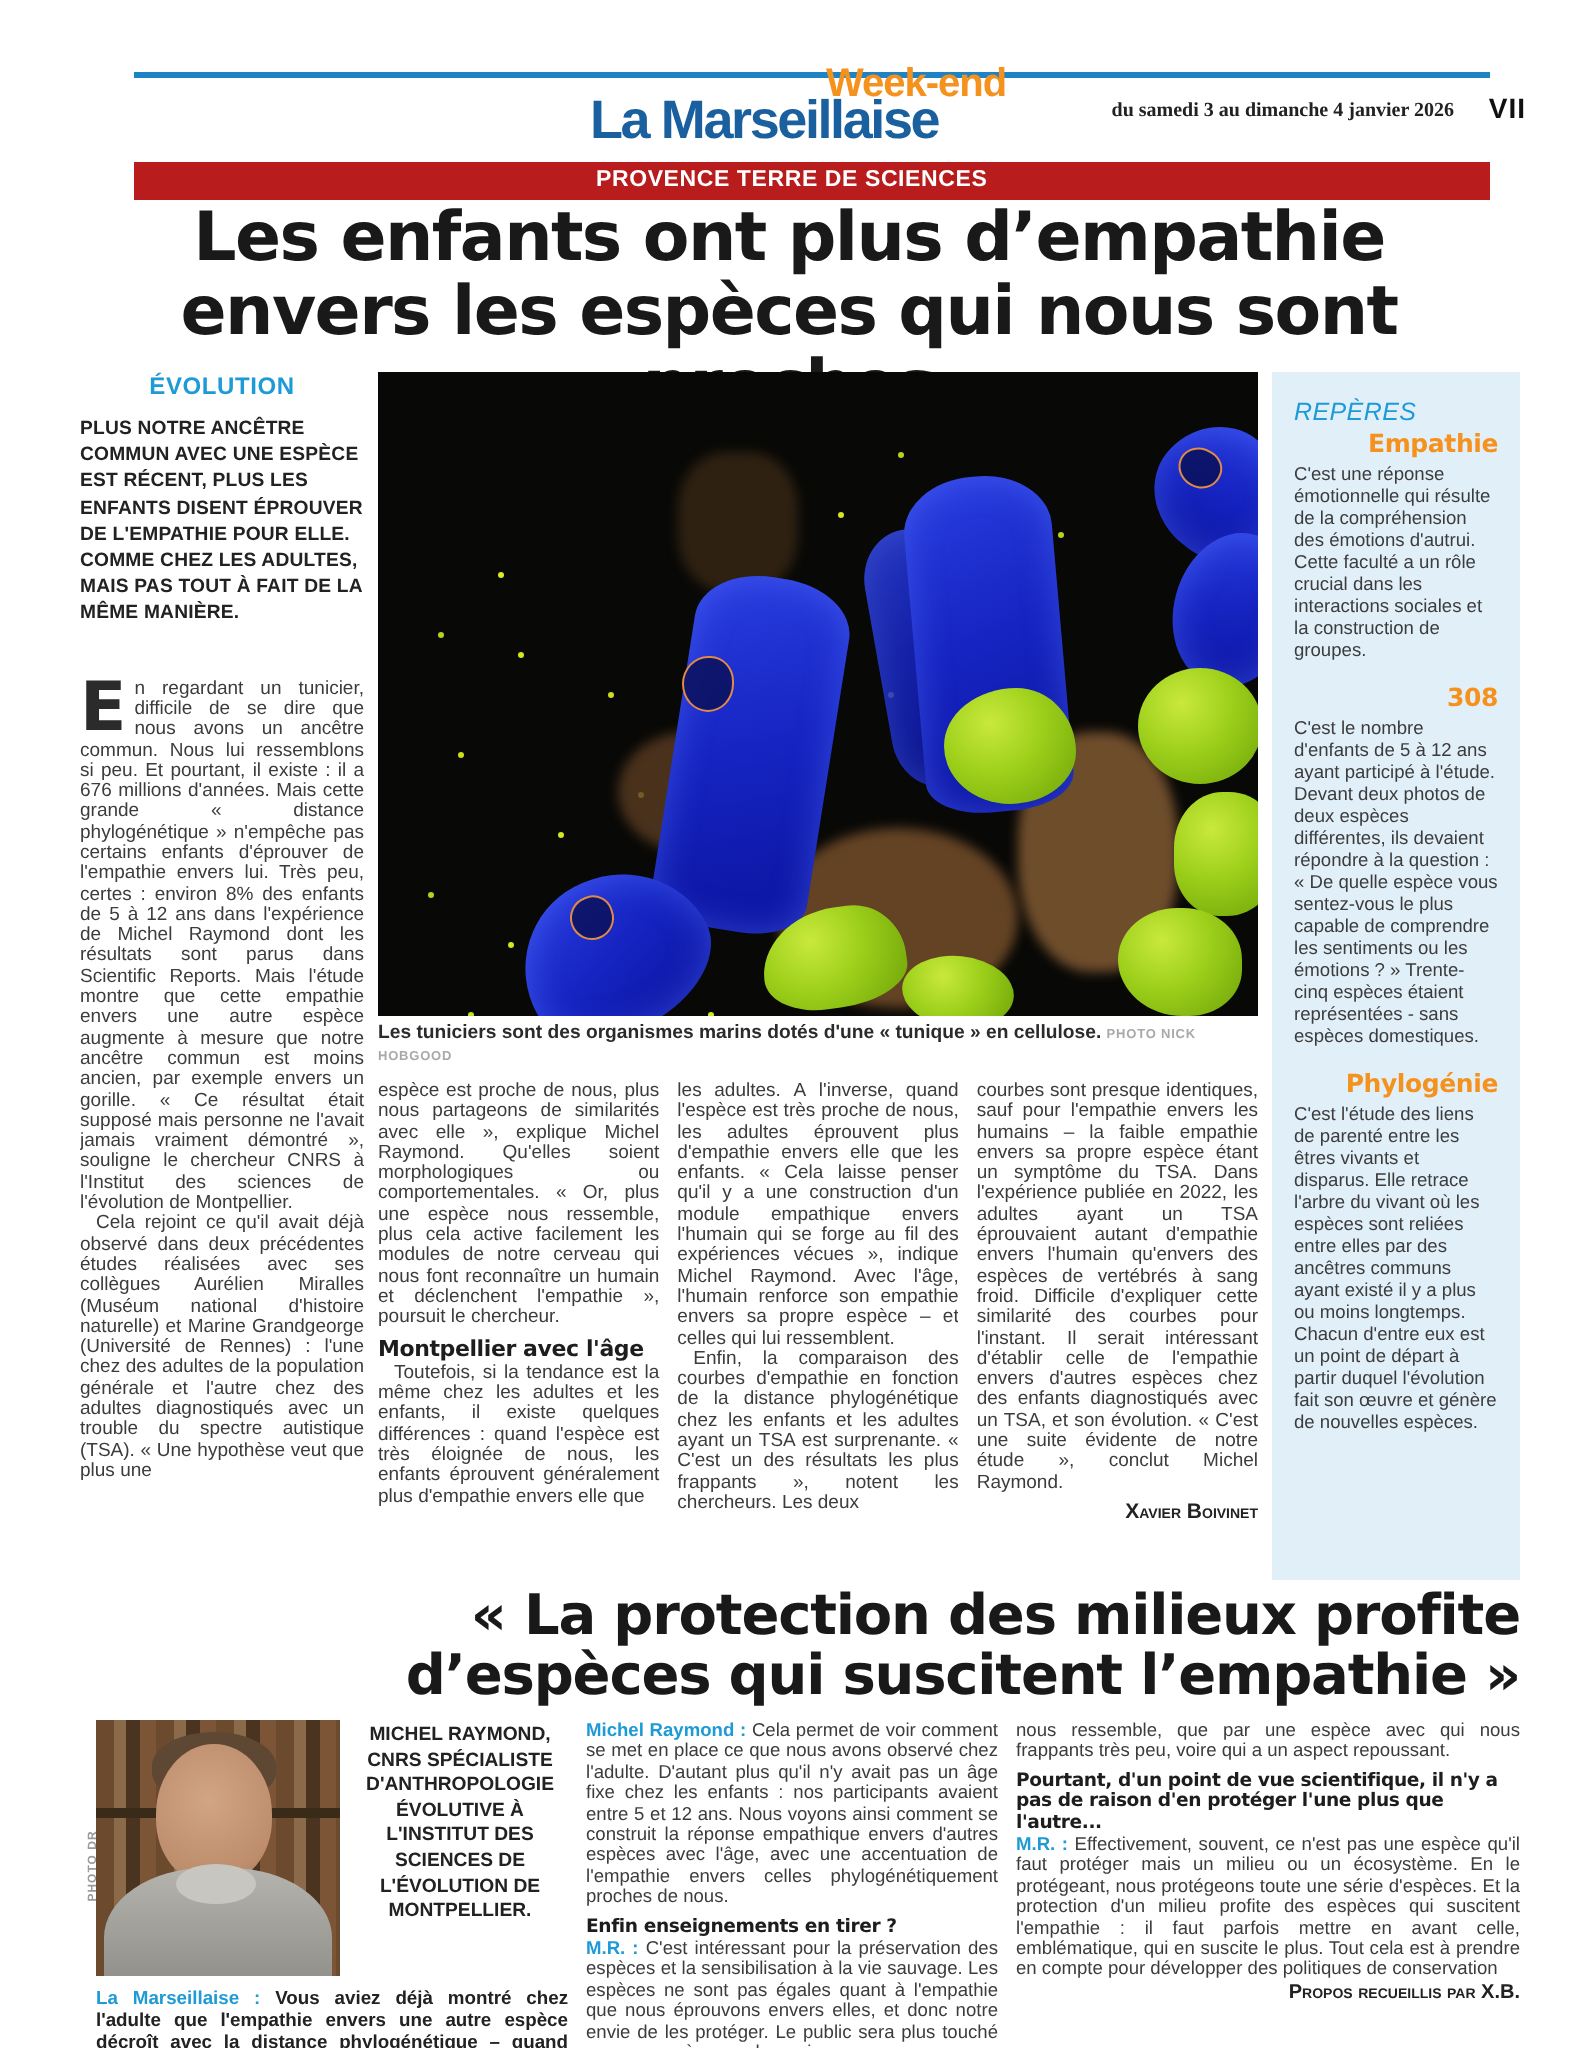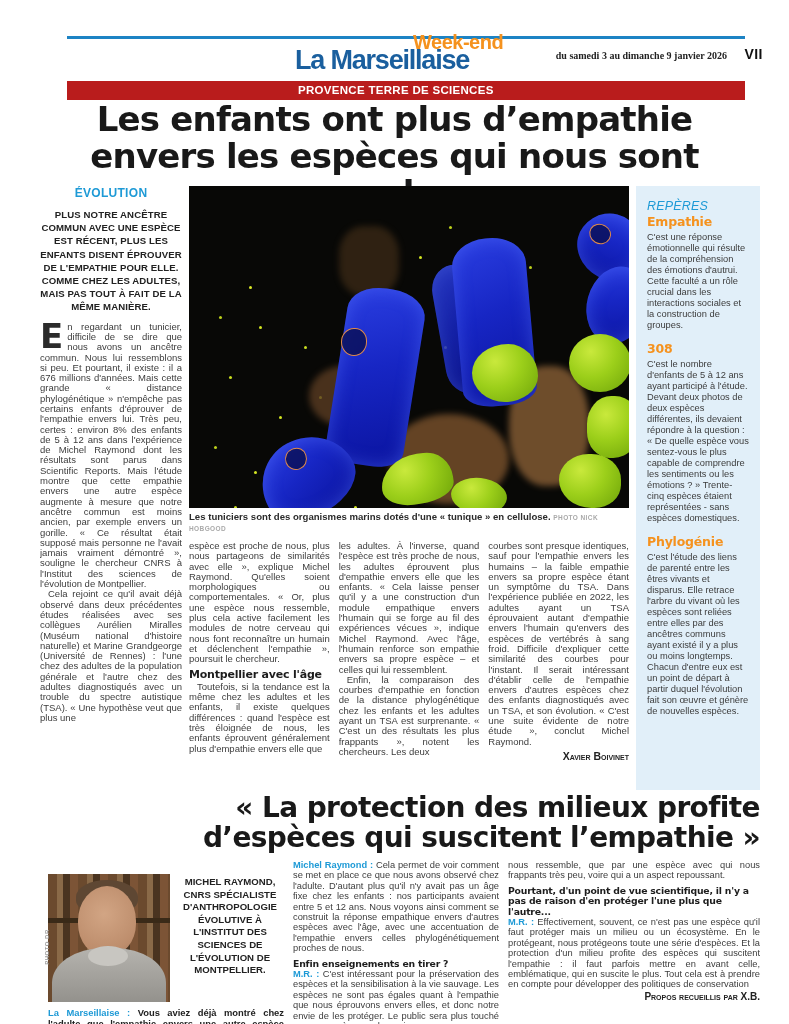--- a/index.html
+++ b/index.html
@@ -20,21 +20,21 @@
   
   .headline {
     position:absolute; top:101px; left:30px; width:729px; text-align:center;
     font-size:34px; line-height:37px; font-weight:800; color:#191919; letter-spacing:-0.8px;
     font-family:"DejaVu Sans", sans-serif;
   }
   
   .main { position:absolute; top:186px; left:40px; width:720px; height:604px; display:flex; gap:7px; }
   .colL { width:142px; flex:none; overflow:hidden; }
   .kicker { text-align:center; color:#1e9ad6; font-weight:bold; font-size:12px; letter-spacing:0.3px; margin-bottom:8px; }
-  .standfirst { text-align:center; font-weight:bold; font-size:9.6px; line-height:13.2px; color:#222; letter-spacing:0.1px; margin-bottom:8px; }
+  .standfirst { font-weight:bold; font-size:9.6px; line-height:13.2px; color:#222; letter-spacing:0.1px; margin-bottom:26px; }
   .bodytxt { font-size:9.5px; line-height:10.3px; text-align:justify; color:#3c3c3c; }
   .bodytxt p + p { text-indent:8px; }
   .dropcap { float:left; font-size:34px; line-height:28px; font-weight:bold; color:#2b2b2b; padding-right:4px; font-family:"DejaVu Sans", sans-serif; }
   .center { width:440px; flex:none; display:flex; flex-direction:column; }
   
   .photo { position:relative; width:440px; height:322px; background:#080806; overflow:hidden; flex:none; }
   .tunicate { position:absolute; background:linear-gradient(160deg,#2b3fe2 0%,#1726c4 45%,#0a139e 100%); box-shadow:inset 0 0 18px rgba(90,120,255,0.45); }
   .t1 { left:148px; top:102px; width:78px; height:178px; border-radius:46% 46% 40% 40%/14% 14% 10% 10%; transform:rotate(9deg); }
   .t2 { left:268px; top:52px; width:74px; height:168px; border-radius:48% 48% 42% 42%/16% 16% 10% 10%; transform:rotate(-5deg); }
   .t2b { left:250px; top:78px; width:46px; height:130px; border-radius:50%/20%; transform:rotate(-10deg); opacity:.85; }
@@ -66,28 +66,28 @@
   .caption { margin-top:3px; font-size:9.6px; font-weight:bold; color:#2b2b2b; flex:none; }
   .credit { font-size:6.5px; font-weight:bold; color:#a9a9a9; letter-spacing:0.4px; }
   .cols3 { display:flex; gap:9px; margin-top:8px; flex:1; overflow:hidden; }
   .cols3 .tcol { flex:1; font-size:9.5px; line-height:10.3px; text-align:justify; overflow:hidden; }
   .subhead { font-weight:bold; font-size:11px; color:#1d1d1d; margin:5px 0 2px; text-align:left; font-family:"DejaVu Sans", sans-serif; letter-spacing:-0.2px; }
   .indent { text-indent:8px; }
   .byline { text-align:right; font-weight:bold; font-variant:small-caps; font-size:10.5px; color:#222; margin-top:4px; }
   
   .sidebar { flex:1; background:#e1eff9; padding:13px 11px; overflow:hidden; }
   .sb-title { color:#1e9ad6; font-style:italic; font-weight:normal; font-size:12.5px; letter-spacing:0.2px; }
-  .sb-head { color:#f5921e; font-weight:bold; font-size:12.5px; margin-top:10px; margin-bottom:3px; font-family:"DejaVu Sans", sans-serif; letter-spacing:-0.2px; }
+  .sb-head { color:#f5921e; font-weight:bold; font-size:12.5px; margin-top:10px; margin-bottom:3px; font-family:"DejaVu Sans", sans-serif; letter-spacing:-0.2px;text-align:right; }
   .sb-title + .sb-head { margin-top:1px; }
   .sb-text { font-size:9.3px; line-height:11px; color:#3c3c3c; }
   
   .iv-headline { position:absolute; top:793px; left:40px; width:720px; text-align:right;
     font-size:28px; line-height:30px; font-weight:800; color:#191919; letter-spacing:-0.6px; font-family:"DejaVu Sans", sans-serif; }
   .iv-body { position:absolute; top:860px; left:40px; width:720px; height:164px; display:flex; gap:9px; overflow:hidden; }
-  .iv-colA { width:244px; flex:none;margin-top:14px; }
+  .iv-colA { width:244px; flex:none; }
   .iv-colB { width:206px; flex:none; font-size:9.3px; line-height:10.4px; text-align:justify; overflow:hidden; }
   .iv-colC { flex:1; font-size:9.3px; line-height:10.4px; text-align:justify; overflow:hidden; }
   .bio-row { display:flex; gap:6px; }
   .portrait { position:relative; width:122px; height:128px; flex:none; overflow:hidden;
     background:repeating-linear-gradient(90deg,#6b4a2e 0 9px,#8a6a48 9px 15px,#4a3420 15px 22px,#7c5436 22px 30px); }
   .portrait .shelf { position:absolute; left:0; top:44px; width:100%; height:5px; background:#3a2a18; }
   .portrait .head { position:absolute; left:30px; top:12px; width:58px; height:70px; border-radius:50% 50% 46% 46%; background:radial-gradient(circle at 45% 40%,#d2a584 0%,#bd8d6c 70%,#a5775a 100%); }
   .portrait .hair { position:absolute; left:28px; top:6px; width:62px; height:34px; border-radius:50% 50% 40% 40%; background:#5e4733; }
   .portrait .sweater { position:absolute; left:4px; top:74px; width:114px; height:58px; border-radius:45% 45% 0 0/60% 60% 0 0; background:linear-gradient(180deg,#b5b3ae 0%,#918f8a 100%); }
   .portrait .collar { position:absolute; left:40px; top:72px; width:40px; height:20px; border-radius:50%; background:#c8c6c1; }
@@ -101,21 +101,21 @@
   .signoff { text-align:right; font-weight:bold; font-variant:small-caps; font-size:10px; color:#222; margin-top:2px; }
 </style>
 </head>
 <body>
 
 <div class="page">
 
   <div class="top-rule"></div>
   <div class="brand">La Marseillaise</div>
   <div class="weekend">Week-end</div>
-  <div class="edition-date">du samedi 3 au dimanche 9 janvier 2026</div>
+  <div class="edition-date">du samedi 3 au dimanche 4 janvier 2026</div>
   <div class="page-num">VII</div>
   <div class="banner">
     <span>PROVENCE TERRE DE SCIENCES</span>
   </div>
 
   <h1 class="headline">Les enfants ont plus d’empathie envers les espèces qui nous sont proches</h1>
 
   <div class="main">
 
     <div class="colL">

